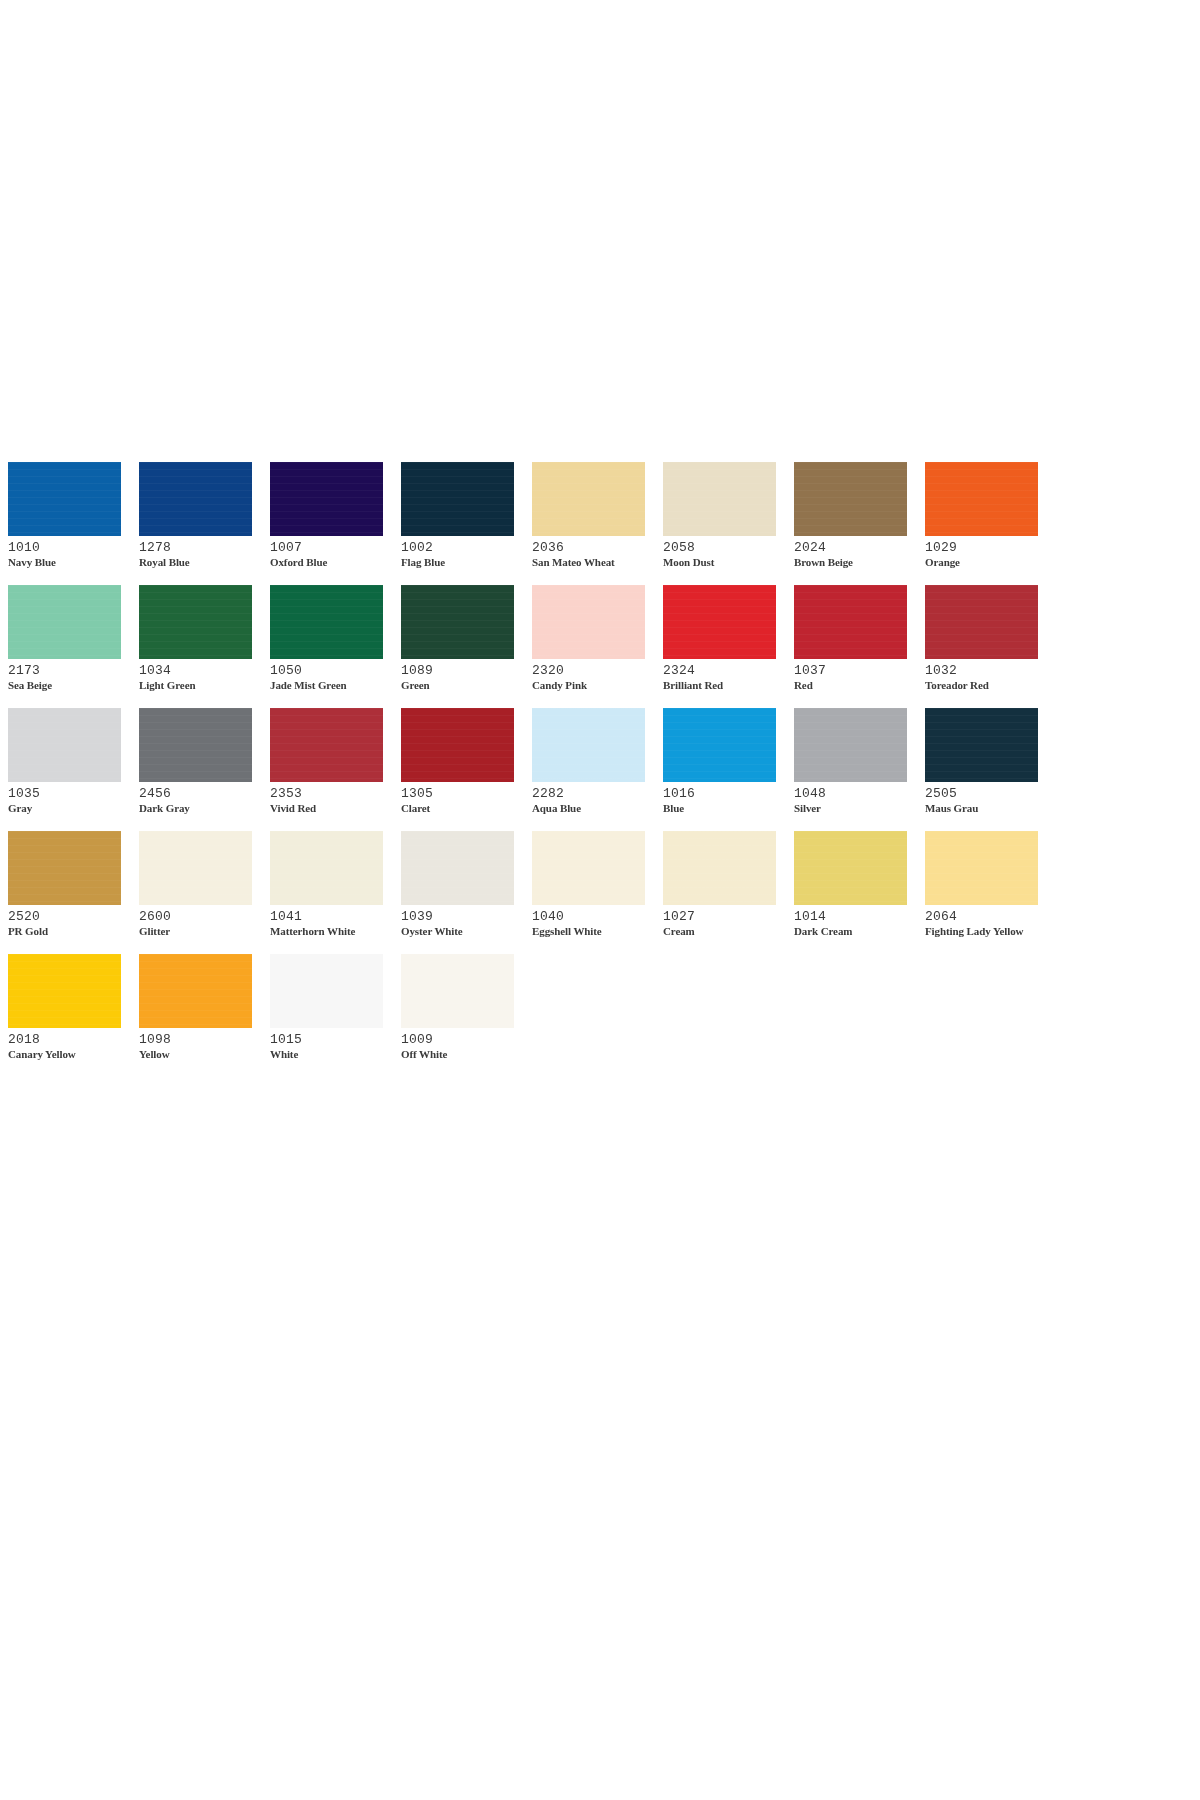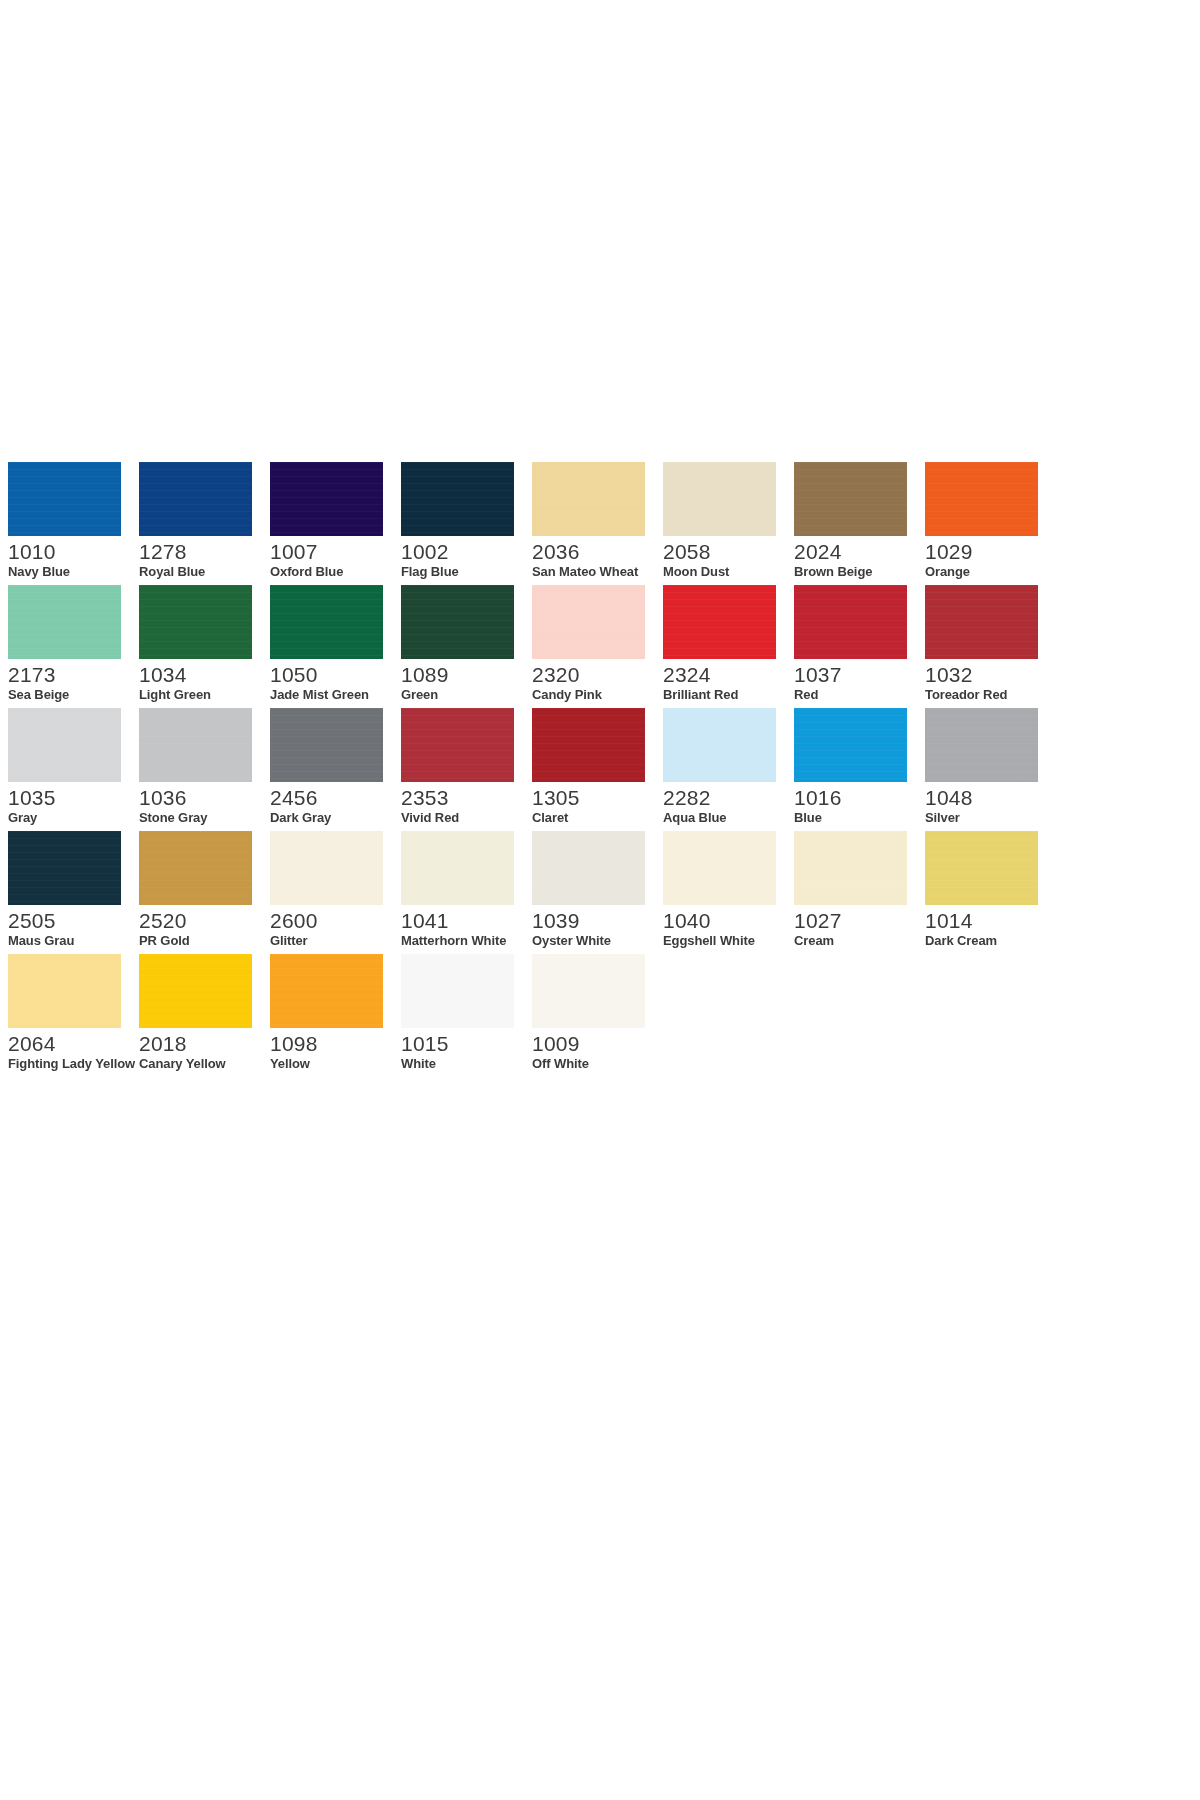--- a/index.html
+++ b/index.html
@@ -65,36 +65,36 @@
       rgba(0,0,0,0.0) 7px
     );
     pointer-events: none;
   }
 
   .swatch-text {
     padding-top: 5px;
   }
 
   .swatch-code {
-    font-size: 21px;
+    font-size: 13px;
     font-weight: 400;
     letter-spacing: 0.2px;
     color: #3b3b3b;
     line-height: 1.05;
-    font-family: Liberation Sans, sans-serif;
+    font-family: Liberation Mono, monospace;
   }
 
   .swatch-name {
-    font-size: 13px;
+    font-size: 11px;
     font-weight: 700;
     color: #3b3b3b;
     line-height: 1.35;
     letter-spacing: -0.1px;
     white-space: nowrap;
-    font-family: Liberation Sans, sans-serif;
+    font-family: Liberation Serif, serif;
   }
 </style>
 </head>
 <body>
 
 <div id="page">
 
   <div id="swatch-chart">
 
     <div class="swatch-grid" id="swatch-grid">
@@ -211,27 +211,20 @@
           </div>
         </div>
         <div class="swatch-cell">
           <div class="swatch-chip" style="background-color: rgb(214, 215, 217);"></div>
           <div class="swatch-text">
             <div class="swatch-code">1035</div>
             <div class="swatch-name">Gray</div>
           </div>
         </div>
         <div class="swatch-cell">
-          <div class="swatch-chip" style="background-color: rgb(195, 197, 199);"></div>
-          <div class="swatch-text">
-            <div class="swatch-code">1036</div>
-            <div class="swatch-name">Stone Gray</div>
-          </div>
-        </div>
-        <div class="swatch-cell">
           <div class="swatch-chip" style="background-color: rgb(110, 113, 117);"></div>
           <div class="swatch-text">
             <div class="swatch-code">2456</div>
             <div class="swatch-name">Dark Gray</div>
           </div>
         </div>
         <div class="swatch-cell">
           <div class="swatch-chip" style="background-color: rgb(173, 47, 57);"></div>
           <div class="swatch-text">
             <div class="swatch-code">2353</div>

